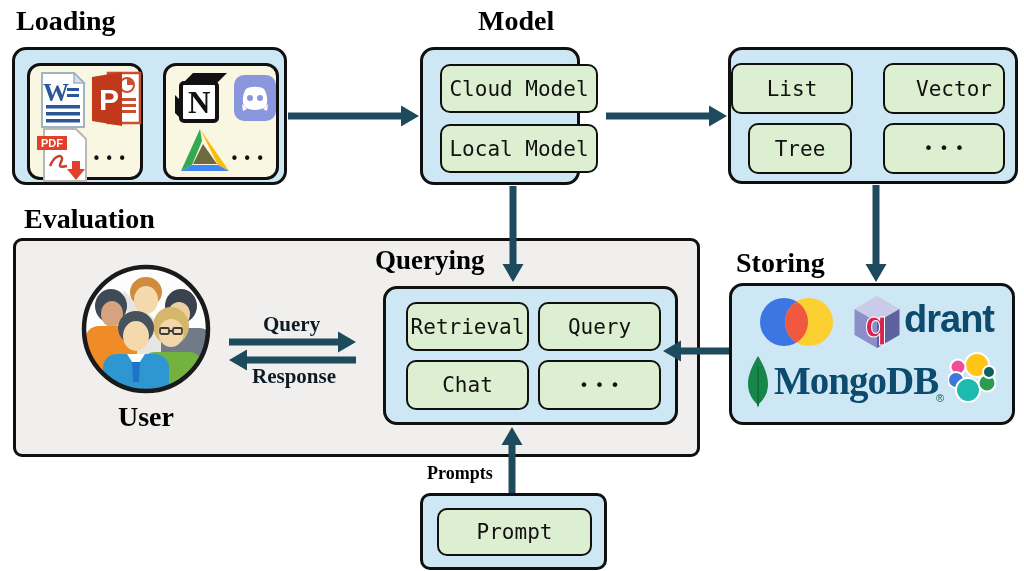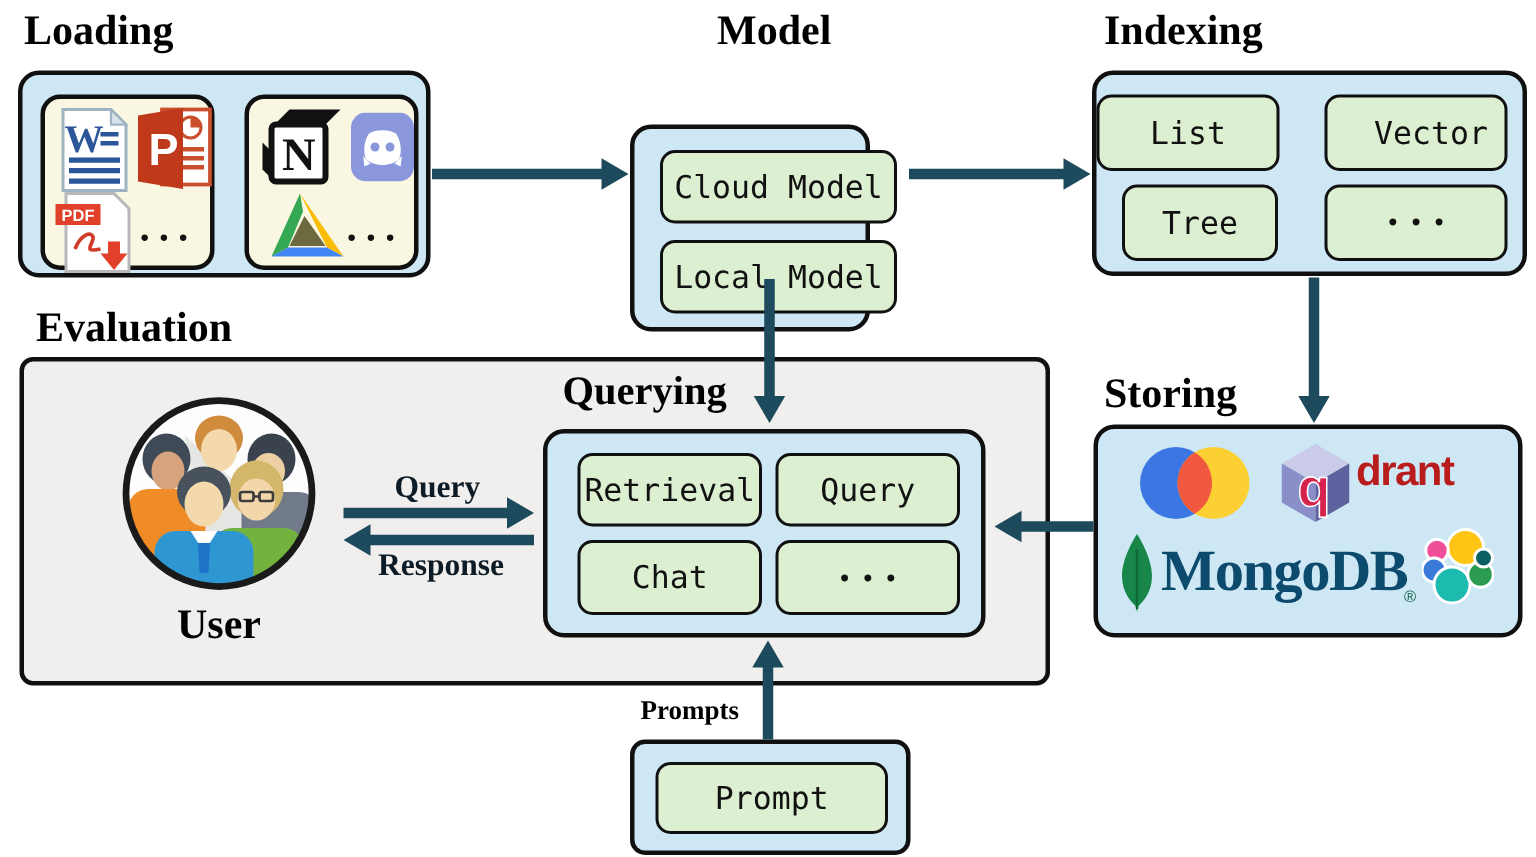--- a/index.html
+++ b/index.html
@@ -10,34 +10,33 @@
   .panel{position:absolute;background:#cde8f4;border:3px solid #101010;border-radius:14px;box-sizing:border-box;}
   .cream{position:absolute;background:#f9f6e1;border:3px solid #101010;border-radius:13px;box-sizing:border-box;}
   .chip{position:absolute;background:#ddefd1;border:2.5px solid #101010;border-radius:10px;box-sizing:border-box;
         display:flex;align-items:center;justify-content:center;
         font-family:"DejaVu Sans Mono",monospace;font-size:21px;color:#111;}
   .chip.dots{font-size:16px;letter-spacing:6px;text-indent:6px;font-family:"DejaVu Sans",sans-serif;}
   .dots-free{position:absolute;font-family:"DejaVu Sans",sans-serif;font-size:15px;letter-spacing:4px;color:#111;}
   .icon{position:absolute;}
   .arrow-label{position:absolute;font-weight:bold;color:#0d1b26;font-size:21px;}
   .brand-drant{position:absolute;font-family:"Liberation Sans",sans-serif;font-weight:800;
-               font-size:28px;color:#b91c1c;letter-spacing:-1px;}
+               font-size:38px;color:#0c4a6e;letter-spacing:-1px;}
   .brand-mongo{position:absolute;font-family:"Liberation Serif",serif;font-weight:600;
                font-size:39px;color:#0c4a6e;letter-spacing:-1px;}
   .brand-reg{position:absolute;font-family:"Liberation Sans",sans-serif;font-size:11px;color:#116149;}
   svg{display:block;}
 </style>
 </head>
 <body>
 
 <div class="canvas">
 
   <div class="title" style="left:16px;top:6px;">Loading</div>
   <div class="title" style="left:430px;top:6px;margin-left:48px;">Model</div>
-  <div class="title" style="left:736px;top:6px;">Indexing</div>
 
   <div class="panel" style="left:12px;top:47px;width:275px;height:138px;">
     <div class="cream" style="left:12px;top:13px;width:116px;height:117px;">
 
       <svg class="icon" style="left:8px;top:6px;" width="50" height="56" viewBox="0 0 50 56">
         <path d="M4 1 h32 l10 10 v44 h-42 z" fill="#ffffff" stroke="#9fb3c3" stroke-width="2"></path>
         <path d="M36 1 l10 10 h-10 z" fill="#d7e2ea" stroke="#9fb3c3" stroke-width="1.5"></path>
         <rect x="29" y="16" width="12" height="3" fill="#2b579a"></rect>
         <rect x="29" y="22" width="12" height="3" fill="#2b579a"></rect>
         <rect x="8" y="33" width="34" height="3.5" fill="#2b579a"></rect>
@@ -88,21 +87,21 @@
       <svg class="icon" style="left:14px;top:62px;" width="50" height="44" viewBox="0 0 50 44">
         <polygon points="23,16 13,36 37,36" fill="#6d6a3f"></polygon>
         <polygon points="20,1 1,43 12,37 22,13" fill="#34a853"></polygon>
         <polygon points="20,1 49,43 38,37 26,13" fill="#fbbc05"></polygon>
         <polygon points="1,43 49,43 38,37 12,37" fill="#4285f4"></polygon>
       </svg>
       <div class="dots-free" style="left:64px;top:84px;">•••</div>
     </div>
   </div>
 
-  <div class="panel" style="left:420px;top:47px;width:160px;height:138px;margin-top:36px;">
+  <div class="panel" style="left:420px;top:47px;width:160px;height:138px;">
     <div class="chip" style="left:17px;top:14px;width:158px;height:49px;">Cloud Model</div>
     <div class="chip" style="left:17px;top:74px;width:158px;height:49px;">Local Model</div>
   </div>
 
   <div class="panel" style="left:728px;top:47px;width:290px;height:137px;">
     <div class="chip" style="left:0;top:13px;width:122px;height:51px;">List</div>
     <div class="chip" style="left:152px;top:13px;width:122px;height:51px;padding-left:20px;">Vector</div>
     <div class="chip" style="left:17px;top:73px;width:104px;height:51px;">Tree</div>
     <div class="chip dots" style="left:152px;top:73px;width:122px;height:51px;">•••</div>
   </div>
@@ -183,21 +182,21 @@
       <polygon points="53,100 61,100 60,120 54,120" fill="#1f73c8"></polygon>
     </g>
     <circle cx="67" cy="67" r="62" fill="none" stroke="#1a1a1a" stroke-width="4.5"></circle>
   </svg>
   <div class="title" style="left:118px;top:402px;">User</div>
 
   <div class="arrow-label" style="left:263px;top:312px;">Query</div>
   <div class="arrow-label" style="left:252px;top:364px;">Response</div>
 
   <div class="title" style="left:375px;top:246px;font-size:27px;">Querying</div>
-  <div class="panel" style="left:362px;top:286px;width:295px;height:139px;">
+  <div class="panel" style="left:383px;top:286px;width:295px;height:139px;">
     <div class="chip" style="left:20px;top:13px;width:123px;height:49px;">Retrieval</div>
     <div class="chip" style="left:152px;top:13px;width:123px;height:49px;">Query</div>
     <div class="chip" style="left:20px;top:71px;width:123px;height:50px;">Chat</div>
     <div class="chip dots" style="left:152px;top:71px;width:123px;height:50px;">•••</div>
   </div>
 
   <div class="title small-title" style="left:427px;top:464px;">Prompts</div>
   <div class="panel" style="left:420px;top:493px;width:187px;height:77px;border-radius:10px;">
     <div class="chip" style="left:14px;top:12px;width:155px;height:48px;">Prompt</div>
   </div>

